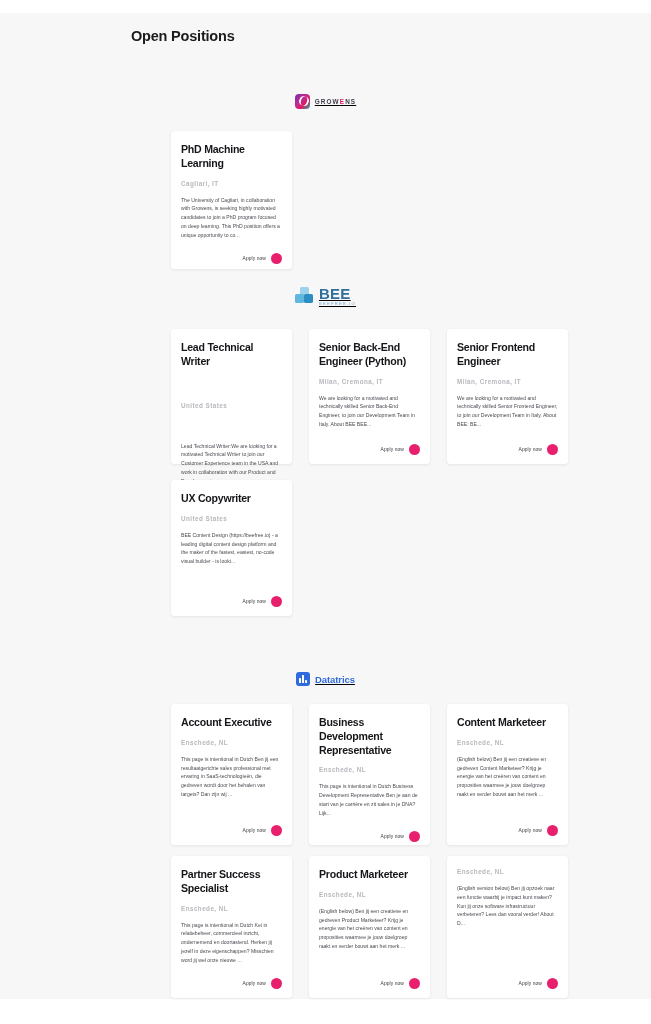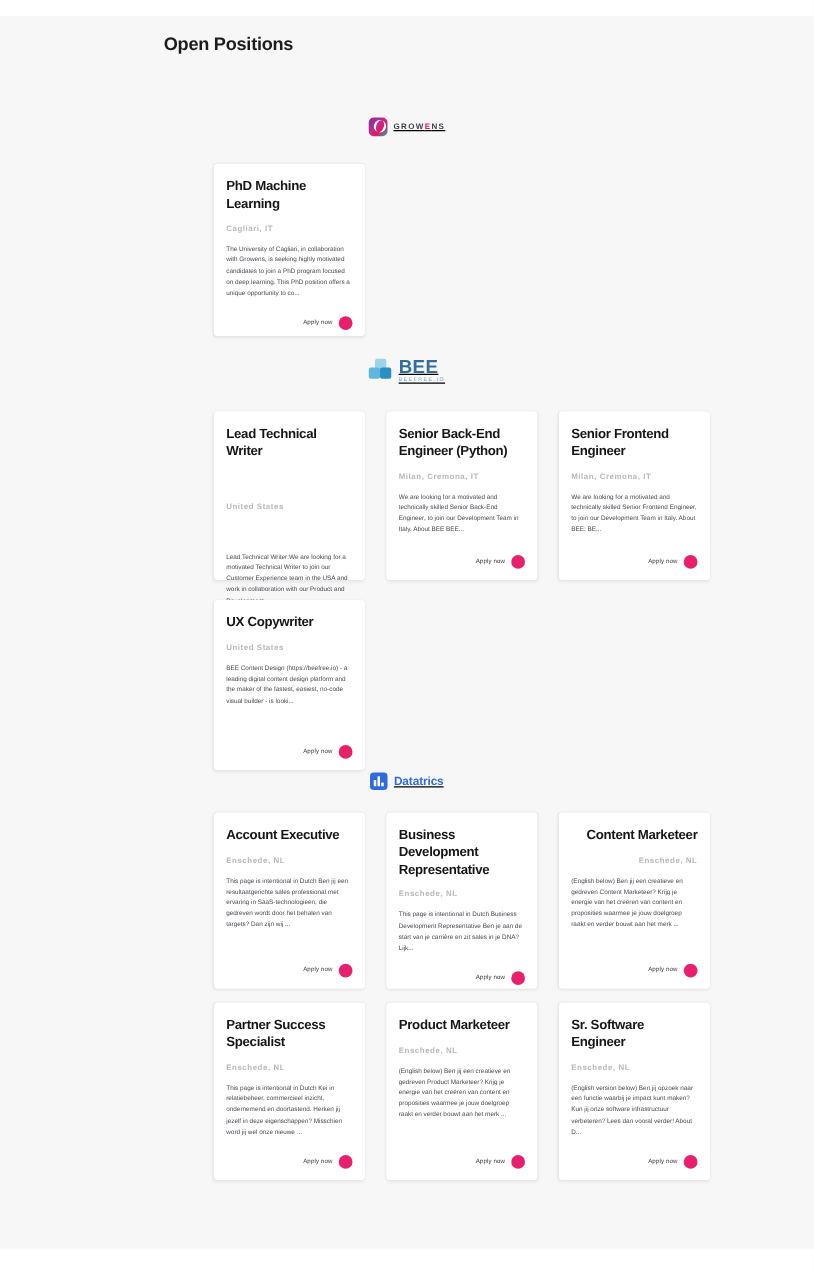--- a/index.html
+++ b/index.html
@@ -302,21 +302,21 @@
         <div class="card-footer">
           <span class="apply-label">Apply now</span>
           <span class="apply-dot"></span>
         </div>
       </article>
       <div class="spacer-cell"></div>
       <div class="spacer-cell"></div>
     </div>
   </section>
 
-  <section class="company-group" style="top:614px;">
+  <section class="company-group" style="top:668px;">
     <div class="company-logo-wrap">
       <div class="logo-datatrics">
         <span class="datatrics-mark">
           <i></i>
             <i></i>
             <i></i>
         </span>
         <span class="datatrics-word">Datatrics</span>
       </div>
     </div>
@@ -335,21 +335,21 @@
       <article class="card" style="height:141px;">
         <h2 class="card-title">Business Development Representative</h2>
         <div class="card-location">Enschede, NL</div>
         <p class="card-desc">This page is intentional in Dutch  Business Development Representative Ben je aan de start van je carrière en zit sales in je DNA? Lijk...</p>
         <div class="card-footer">
           <span class="apply-label">Apply now</span>
           <span class="apply-dot"></span>
         </div>
       </article>
 
-      <article class="card" style="height:141px;align-items:flex-end;">
+      <article class="card" style="height:141px;">
         <h2 class="card-title">Content Marketeer</h2>
         <div class="card-location">Enschede, NL</div>
         <p class="card-desc">(English below) Ben jij een creatieve en gedreven Content Marketeer? Krijg je energie van het creëren van content en proposities waarmee je jouw doelgroep raakt en verder bouwt aan het merk ...</p>
         <div class="card-footer">
           <span class="apply-label">Apply now</span>
           <span class="apply-dot"></span>
         </div>
       </article>
     </div>
 
@@ -368,21 +368,20 @@
         <h2 class="card-title">Product Marketeer</h2>
         <div class="card-location">Enschede, NL</div>
         <p class="card-desc">(English below) Ben jij een creatieve en gedreven Product Marketeer? Krijg je energie van het creëren van content en proposities waarmee je jouw doelgroep raakt en verder bouwt aan het merk ...</p>
         <div class="card-footer">
           <span class="apply-label">Apply now</span>
           <span class="apply-dot"></span>
         </div>
       </article>
 
       <article class="card" style="height:142px;">
-        <h2 class="card-title">Sr. Software Engineer</h2>
         <div class="card-location">Enschede, NL</div>
         <p class="card-desc">(English version below) Ben jij opzoek naar een functie waarbij je impact kunt maken? Kun jij onze software infrastructuur verbeteren? Lees dan vooral verder! About D...</p>
         <div class="card-footer">
           <span class="apply-label">Apply now</span>
           <span class="apply-dot"></span>
         </div>
       </article>
     </div>
   </section>
 </div>

